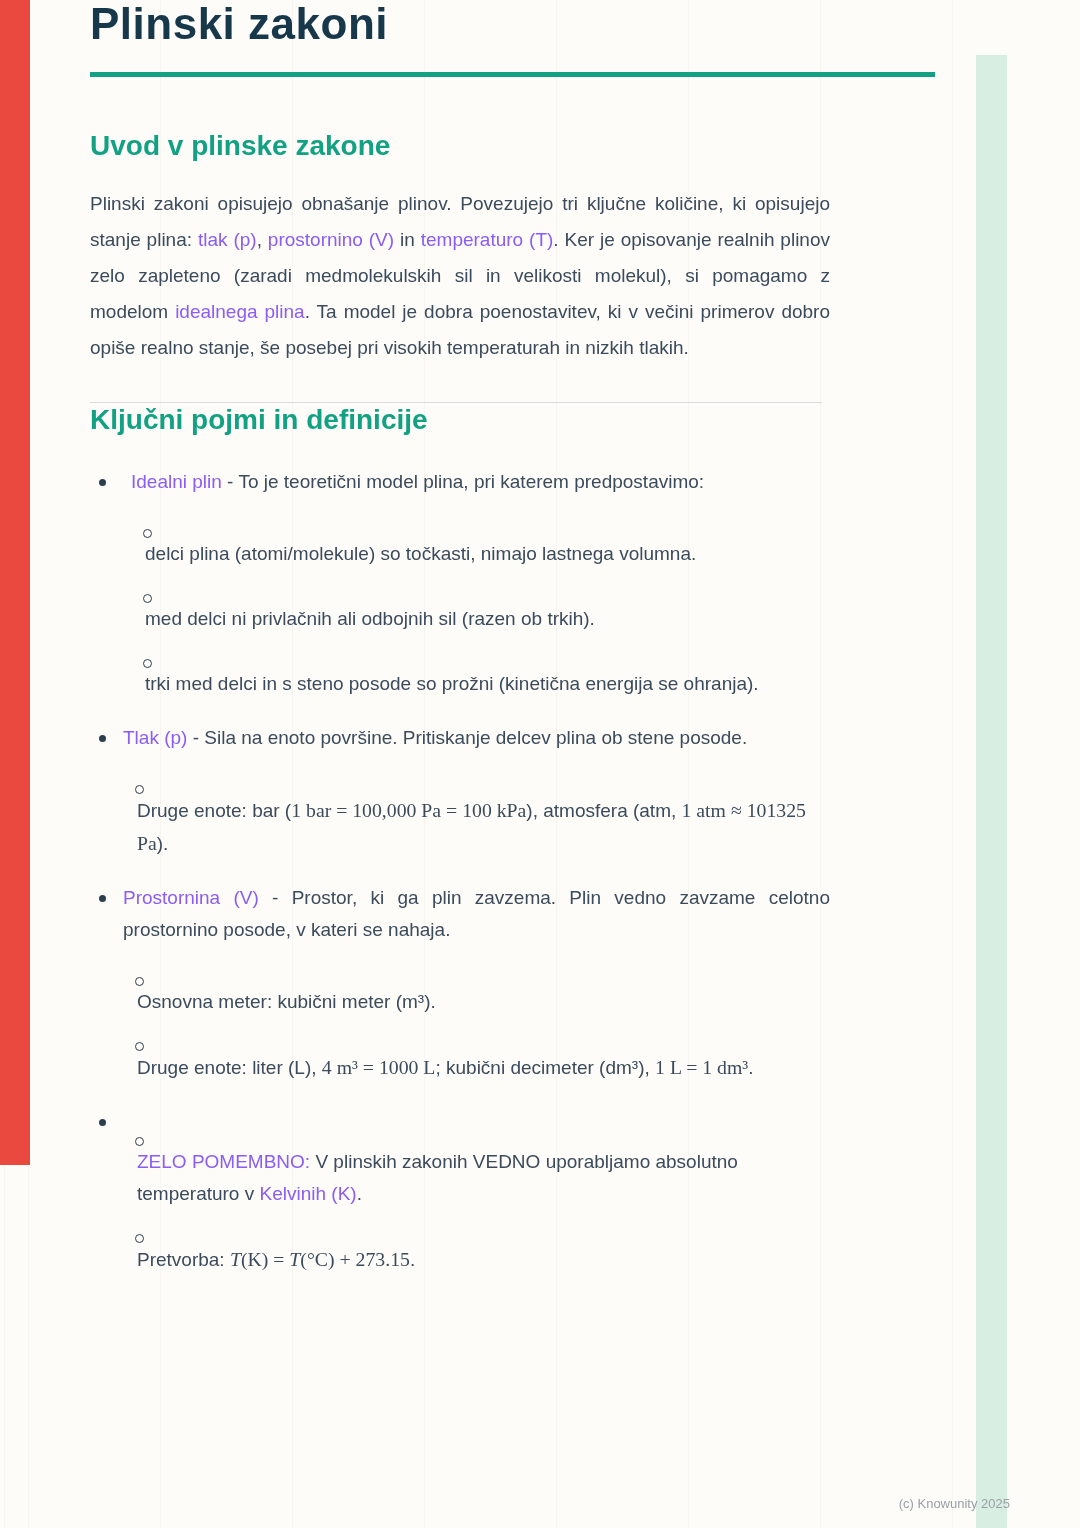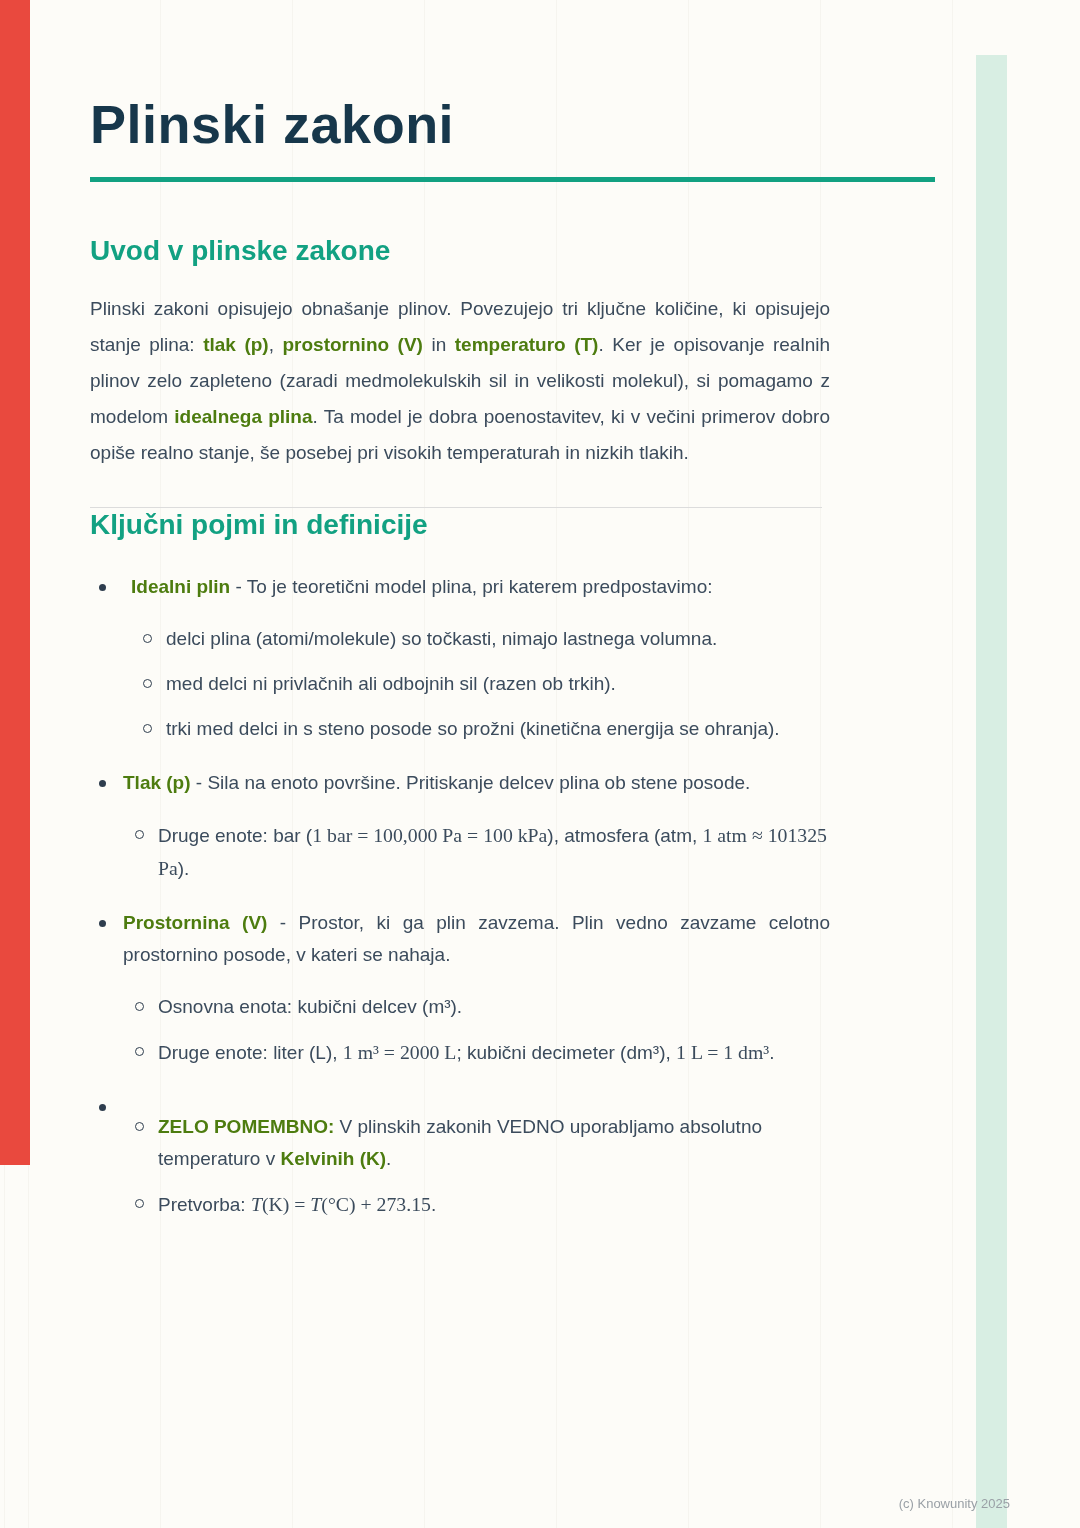--- a/index.html
+++ b/index.html
@@ -13,46 +13,46 @@
   .page{position:relative;width:1080px;height:1528px;background:#fdfcf8;overflow:hidden;}
   .page::before{
     content:'';position:absolute;inset:0;pointer-events:none;
     background:repeating-linear-gradient(90deg, rgba(140,130,105,0.06) 0 1px, transparent 1px 132px);
     background-position:28px 0;
   }
   .strip-left{position:absolute;left:0;top:0;width:30px;height:1165px;background:var(--accent-red,#e9493e);}
   .strip-right{position:absolute;left:976px;top:55px;width:31px;height:1473px;background:var(--mint,#d8eee3);}
   .content{position:relative;margin-left:90px;width:845px;}
   .title{
-    margin:0;padding-top:95px;
-    font-size:54px;line-height:1.08;font-weight:700;
+    margin:0;
+    font-size:44px;line-height:1.08;font-weight:700;
     color:var(--title-color,#17374b);letter-spacing:0.5px;
   }
   .rule{margin-top:24px;width:845px;height:5px;background:var(--accent-green,#12a182);}
   .sec{margin:0;font-size:28px;line-height:1.18;font-weight:700;color:var(--accent-green,#12a182);}
   .sec.first{margin-top:52px;}
   .sec.second{}
   .para{
     margin:24px 0 0;width:740px;
     font-size:19px;line-height:36px;text-align:justify;
     color:var(--body-color,#3b4b5c);
   }
   .divider{margin:36px 0 0;border:none;border-top:1px solid #dcdcdc;width:732px;}
   .blist{list-style:none;margin:30px 0 0;padding:0;width:740px;}
   .item{display:flex;margin-top:22px;}
   .item:first-child{margin-top:0;gap:8px;}
   .dot{flex:0 0 auto;width:7px;height:7px;border-radius:50%;background:#2e3d4e;margin:13px 0 0 9px;}
   .ibody{margin-left:17px;flex:1;min-width:0;}
   .itext{font-size:19px;line-height:32px;text-align:justify;color:var(--body-color,#3b4b5c);}
   .subs{margin-top:20px;}
-  .sub{display:flex;margin-top:13px;}
+  .sub{display:flex;margin-top:13px;flex-direction:column;}
   .sub:first-child{margin-top:0;}
   .circ{flex:0 0 auto;box-sizing:border-box;width:9px;height:9px;border:1.5px solid #2e3d4e;border-radius:50%;margin:11px 0 0 12px;background:transparent;}
   .stext{margin-left:14px;flex:1;min-width:0;font-size:19px;line-height:32px;color:var(--body-color,#3b4b5c);}
-  .b{font-weight:700;color:#4d7c0f;}
+  .b{font-weight:400;color:#8b5cf6;}
   .m{font-family:"Liberation Serif", serif;font-size:1.04em;}
   .mi{font-family:"Liberation Serif", serif;font-style:italic;font-size:1.04em;}
   .frac{
     display:inline-flex;flex-direction:column;align-items:center;
     line-height:1;vertical-align:-0.55em;font-size:0.68em;margin:0 1px;
     font-family:"Liberation Serif", serif;
   }
   .frac .fn{border-bottom:1px solid currentColor;padding:0 2px 1px;}
   .frac .fd{padding-top:1px;}
   .footer{
@@ -114,25 +114,25 @@
         </div>
       </li>
 
       <li class="item">
         <span class="dot"></span>
         <div class="ibody">
           <div class="itext"><span class="b">Prostornina (V)</span><span> - Prostor, ki ga plin zavzema. Plin vedno zavzame celotno prostornino posode, v kateri se nahaja.</span></div>
           <div class="subs">
             <div class="sub">
               <span class="circ"></span>
-              <div class="stext"><span>Osnovna enota: kubični delcev (m³).</span></div>
+              <div class="stext"><span>Osnovna meter: kubični meter (m³).</span></div>
             </div>
             <div class="sub">
               <span class="circ"></span>
-              <div class="stext"><span>Druge enote: liter (L), </span><span class="m">1 m³ = 2000 L</span><span>; kubični decimeter (dm³), </span><span class="m">1 L = 1 dm³</span><span>.</span></div>
+              <div class="stext"><span>Druge enote: liter (L), </span><span class="m">4 m³ = 1000 L</span><span>; kubični decimeter (dm³), </span><span class="m">1 L = 1 dm³</span><span>.</span></div>
             </div>
           </div>
         </div>
       </li>
 
       <li class="item">
         <span class="dot"></span>
         <div class="ibody">
           <div class="subs">
             <div class="sub">

